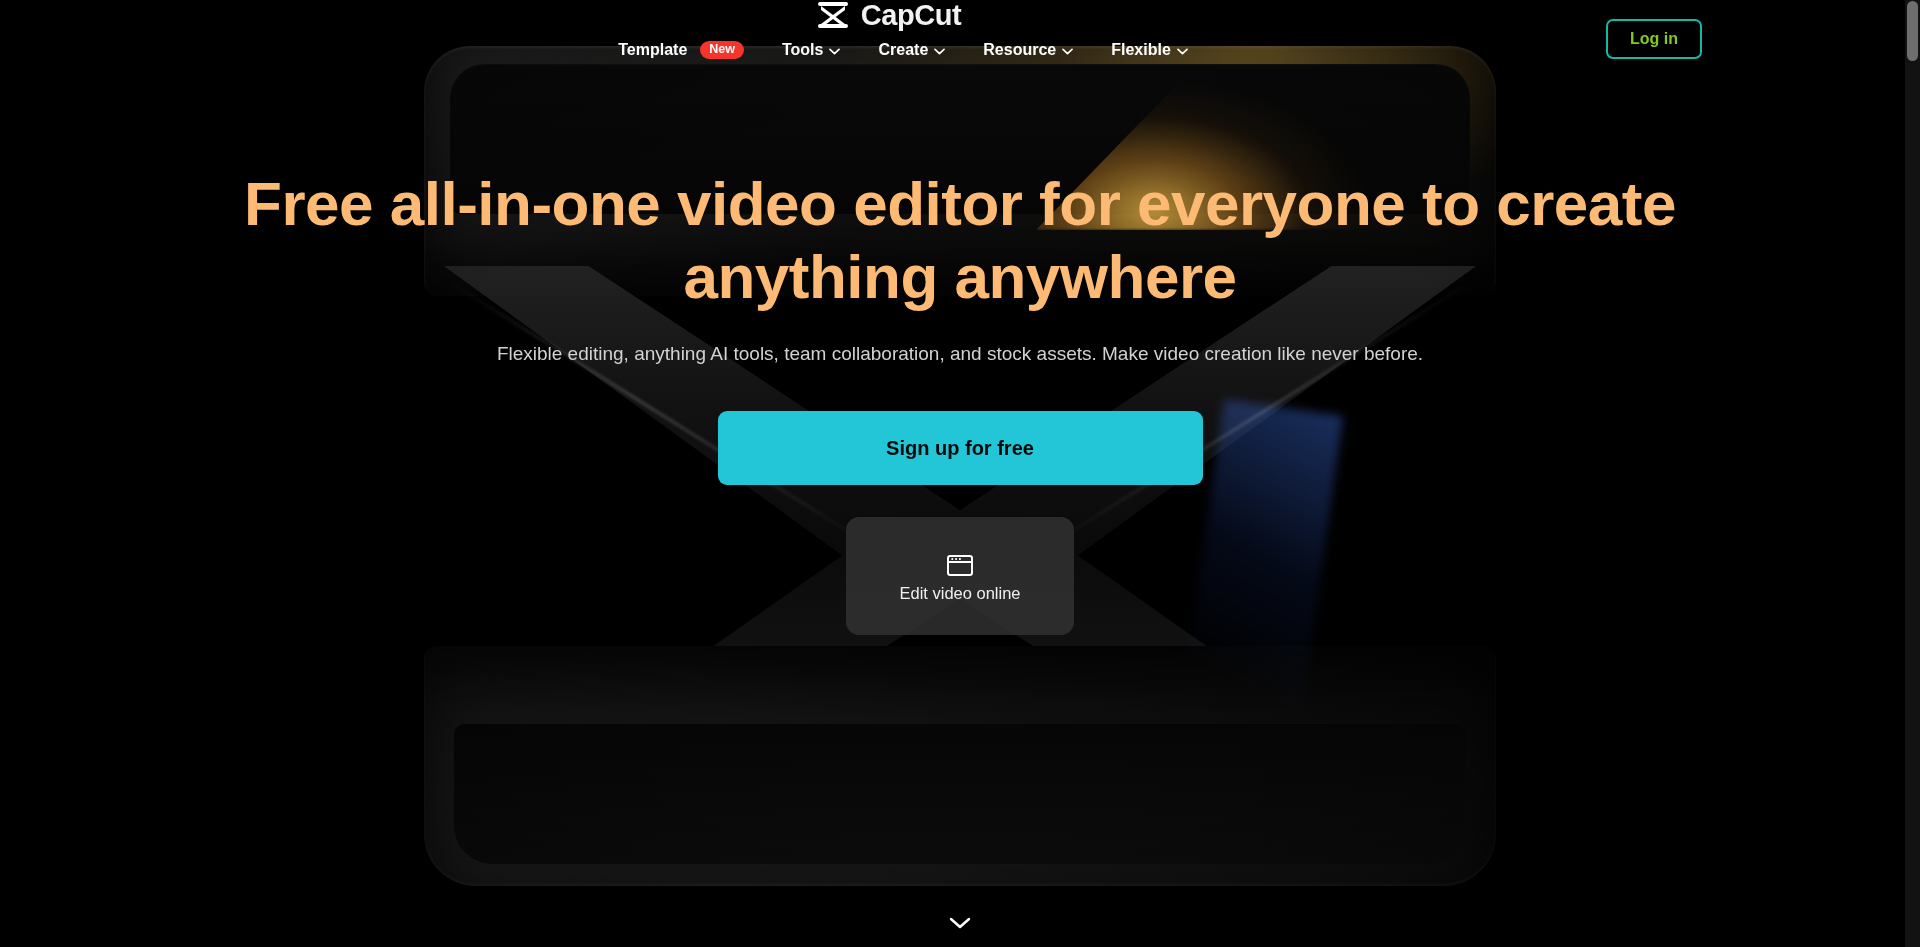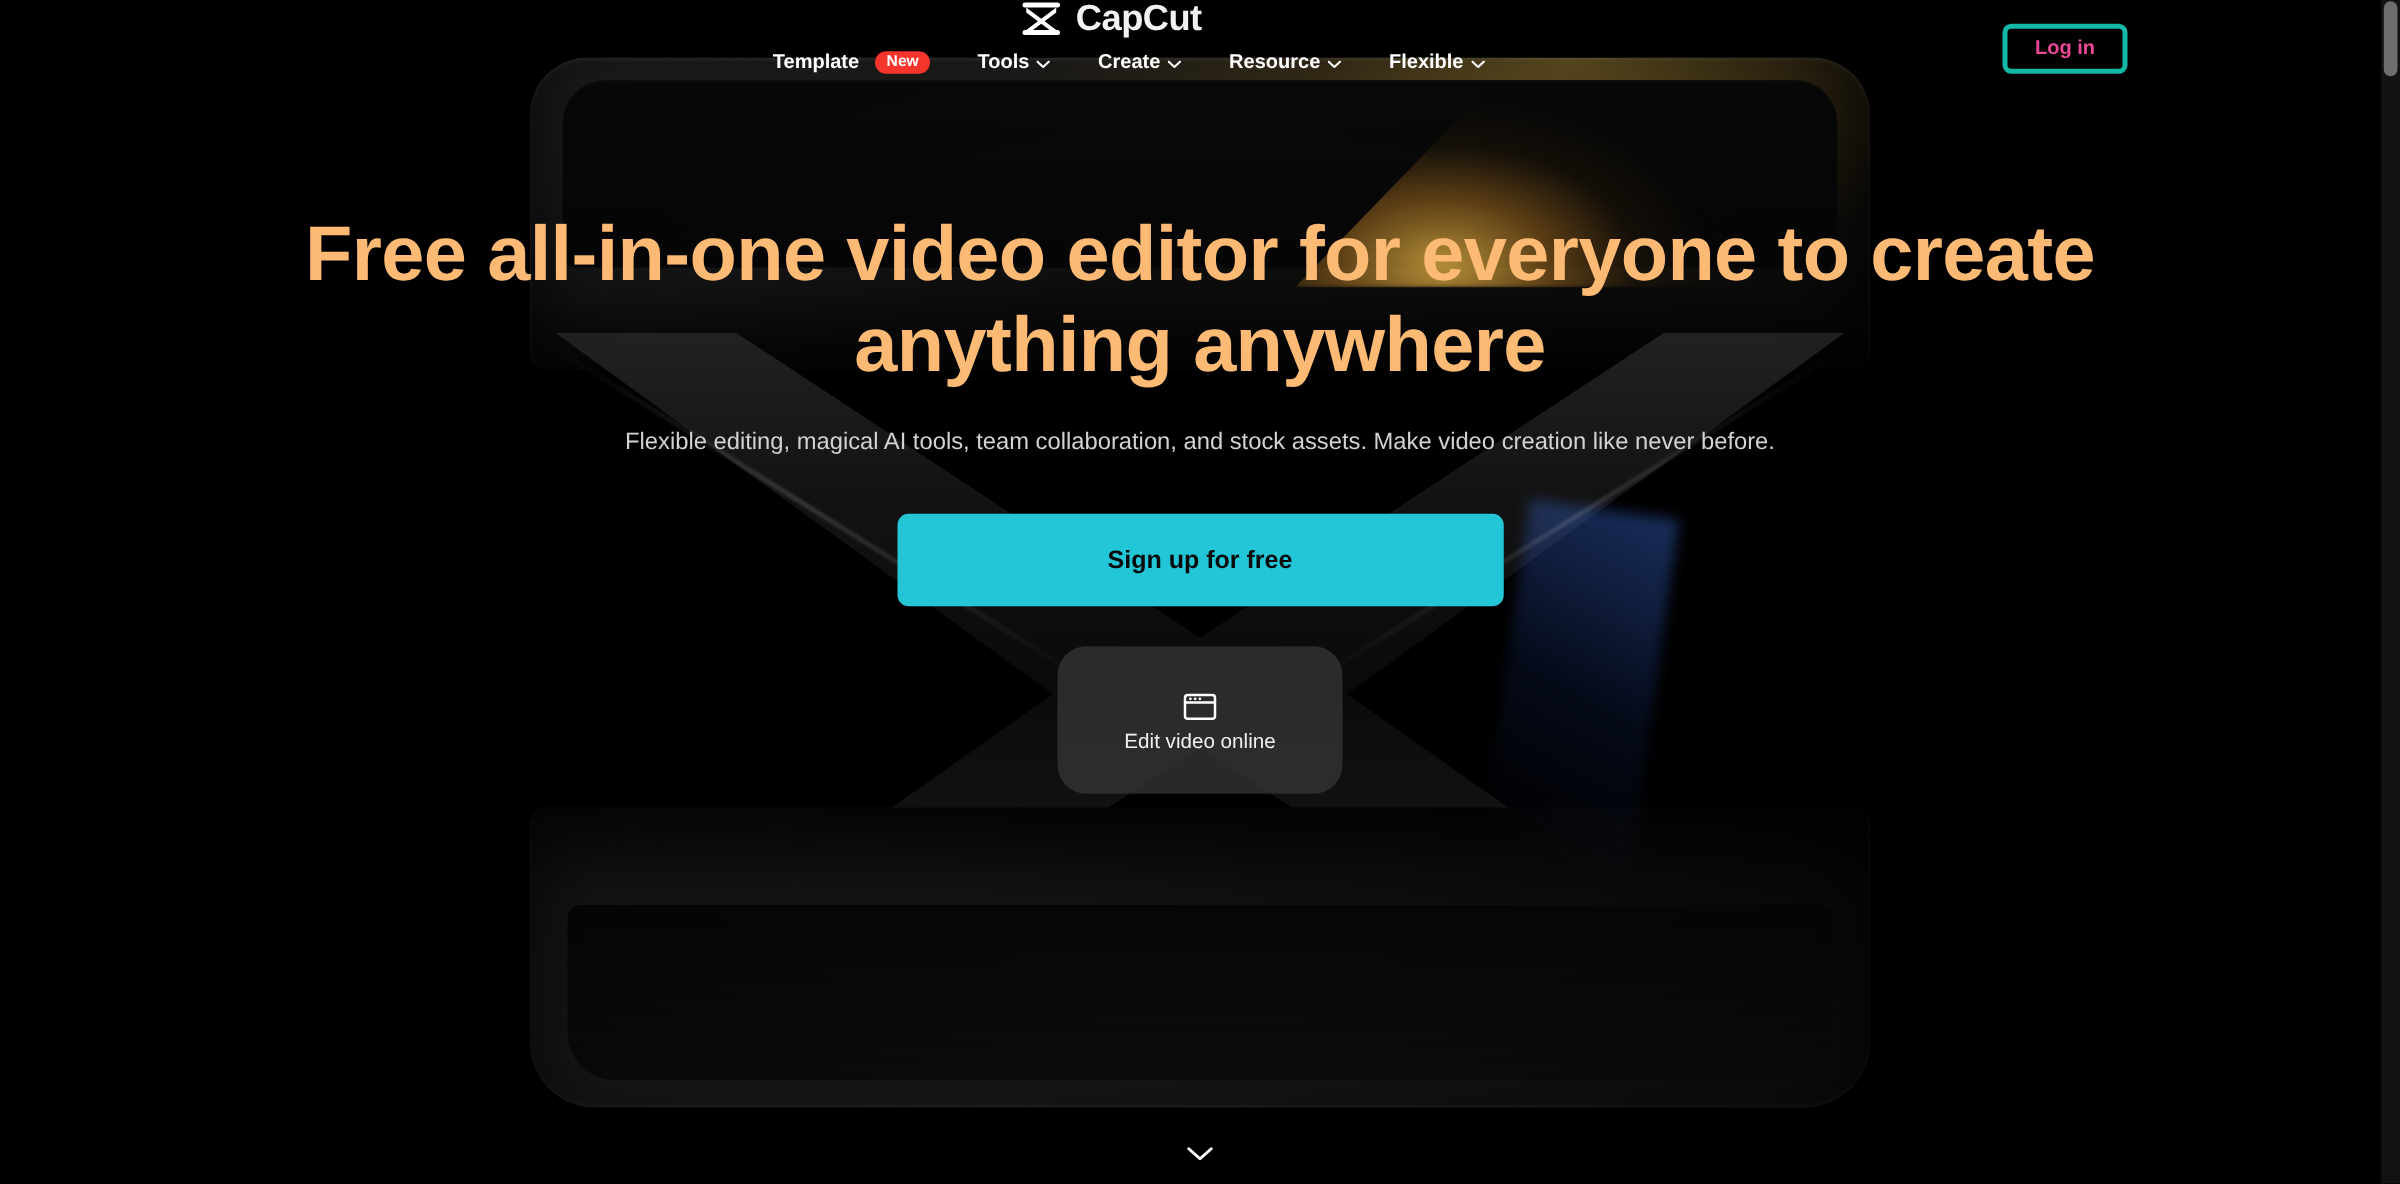--- a/index.html
+++ b/index.html
@@ -120,22 +120,22 @@
     background:#f5342b; color:#fff;
     font-size:12.5px; font-weight:700;
     border-radius:11px; padding:2px 9px 3px; margin-left:7px; line-height:1.1;
   }
   .chev{ width:11px; height:7px; display:block; margin-top:2px; }
 
   .login-btn{
     position:absolute; right:42px; top:19px;
     height:40px; padding:0 22px;
     display:flex; align-items:center; justify-content:center;
-    border:4px solid #14b8a6; border-radius:7px;
-    color:#ec4899; font-size:16px; font-weight:700; cursor:pointer;
+    border:2px solid #14b8a6; border-radius:7px;
+    color:#84cc16; font-size:16px; font-weight:700; cursor:pointer;
     background:transparent;
   }
 
   
   .hero{
     position:absolute; left:0; top:0; width:1920px; height:947px;
     display:flex; flex-direction:column; align-items:center;
     z-index:20; pointer-events:none;
   }
   .hero > * { pointer-events:auto; }
@@ -165,21 +165,21 @@
     margin-top:58px;
     width:485px; display:flex; align-items:center; gap:18px;
   }
   .avl-line{ flex:1; height:1px; background:#4a4a4a; }
   .avl-text{ font-size:16px; color:#a9a9a9; white-space:nowrap; }
 
   .platforms{ margin-top:32px; display:flex; gap:30px; }
   .plat-card{
     width:228px; height:118px;
     background:rgba(52,52,52,.78);
-    border-radius:23px;
+    border-radius:13px;
     display:flex; flex-direction:column; align-items:center; justify-content:center;
     gap:4px; cursor:pointer;
   }
   .plat-icon{ width:30px; height:30px; display:block; }
   .plat-label{ font-size:16.5px; color:#efefef; }
 
   .scroll-hint{
     position:absolute; left:50%; bottom:14px; transform:translateX(-50%);
     cursor:pointer;
   }
@@ -255,21 +255,21 @@
           <path d="M1 1.4 L5.5 5.6 L10 1.4" stroke="#fff" stroke-width="1.7" fill="none" stroke-linecap="round" stroke-linejoin="round"></path>
         </svg>
       </div>
     </nav>
 
     <div class="login-btn">Log in</div>
   </div>
 
   <div class="hero">
     <h1 class="headline">Free all-in-one video editor for everyone to create anything anywhere</h1>
-    <p class="subhead">Flexible editing, magical AI tools, team collaboration, and stock assets. Make video creation like never before.</p>
+    <p class="subhead">Flexible editing, anything AI tools, team collaboration, and stock assets. Make video creation like never before.</p>
 
     <button class="cta">Sign up for free</button>
 
 
     <div class="platforms">
       <div class="plat-card">
         <svg class="plat-icon" viewBox="0 0 30 30">
           <rect x="3" y="6" width="24" height="19" rx="2.2" fill="none" stroke="#fff" stroke-width="2"></rect>
           <path d="M3.2 12 H26.8" stroke="#fff" stroke-width="2"></path>
           <circle cx="7.3" cy="9" r="1.1" fill="#fff"></circle>

